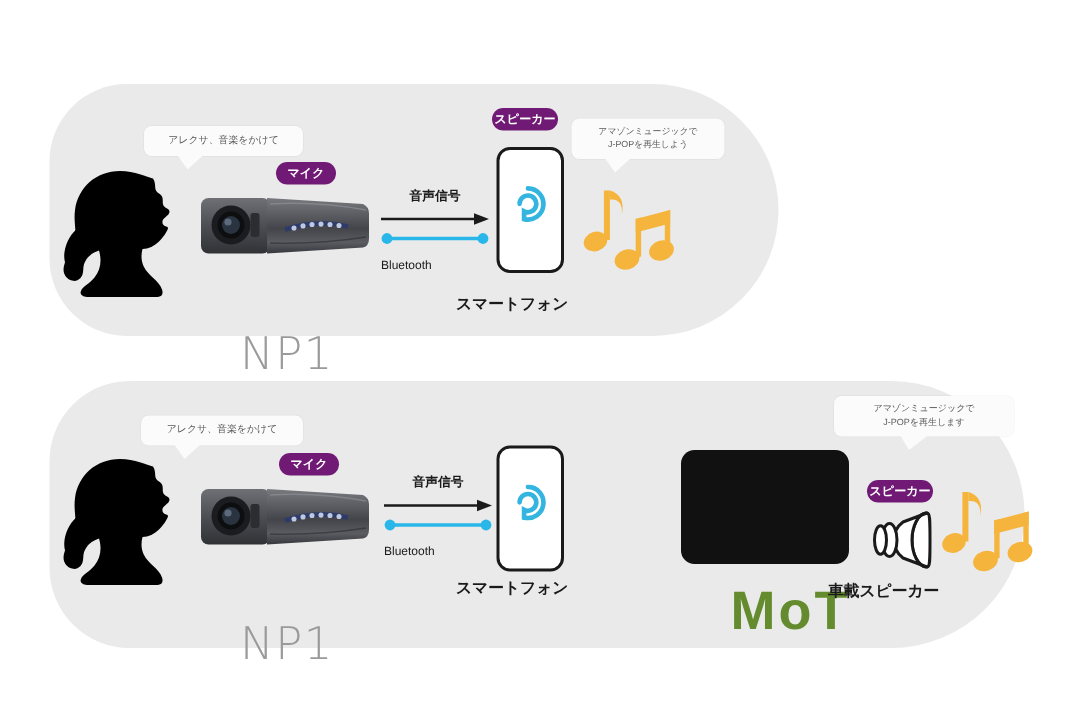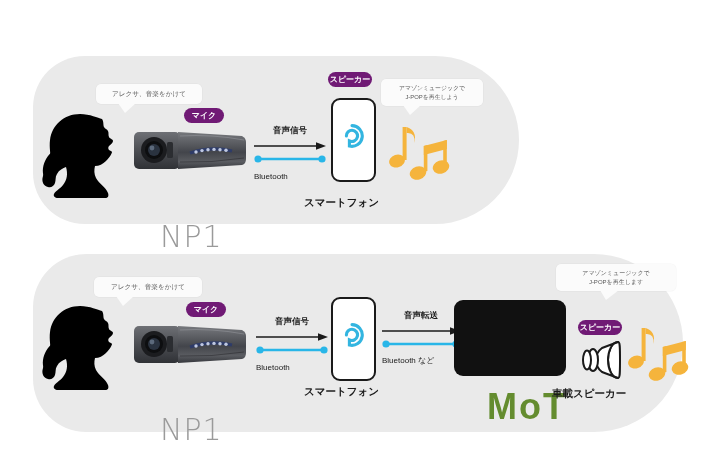--- a/index.html
+++ b/index.html
@@ -265,31 +265,20 @@
   </div>
 
   <div class="phone" style="left:331px;top:297px;width:41px;height:80px;"></div>
   <div class="alexa-ring" style="left:340px;top:323px;width:24px;height:24px;">
     <svg viewBox="0 0 24 24" width="24" height="24">
       <path d="M12 1.6A10.4 10.4 0 1 1 9.4 22.1 l0 -5.2 a5.6 5.6 0 1 0 2.6 -10.6 a5.6 5.6 0 0 0 -5.6 5.6" fill="none" stroke="#33b5e0" stroke-width="3.1" stroke-linecap="round"></path>
     </svg>
   </div>
   <div class="caption" style="left:304px;top:385px;width:96px;font-size:10.5px;">スマートフォン</div>
 
-  <div class="flow" style="left:382px;top:310px;width:78px;height:56px;">
-    <div class="ftop" style="font-size:8.5px;">音声転送</div>
-    <svg viewBox="0 0 78 24" width="78" height="24" style="position:absolute;left:0;top:14px;">
-      <line x1="0" y1="7" x2="70" y2="7" stroke="#1a1a1a" stroke-width="1.6"></line>
-      <path d="M78 7 L68 3.2 L68 10.8 Z" fill="#1a1a1a"></path>
-      <line x1="4" y1="20" x2="74" y2="20" stroke="#29b6e8" stroke-width="2.4"></line>
-      <circle cx="4" cy="20" r="3.6" fill="#29b6e8"></circle>
-      <circle cx="74" cy="20" r="3.6" fill="#29b6e8"></circle>
-    </svg>
-    <div class="fbot" style="font-size:8px;">Bluetooth など</div>
-  </div>
 
   <div class="da-screen" style="left:454px;top:300px;width:112px;height:76px;"></div>
 
   <div class="bubble tail-bl2" style="left:556px;top:264px;width:102px;font-size:6px;">アマゾンミュージックで
 J-POPを再生します</div>
 
   <div class="badge" style="left:578px;top:320px;width:44px;height:15px;line-height:15px;font-size:8px;">スピーカー</div>
 
   <div class="spk-icon" style="left:578px;top:338px;width:44px;height:44px;">
     <svg viewBox="0 0 44 44" width="44" height="44">

